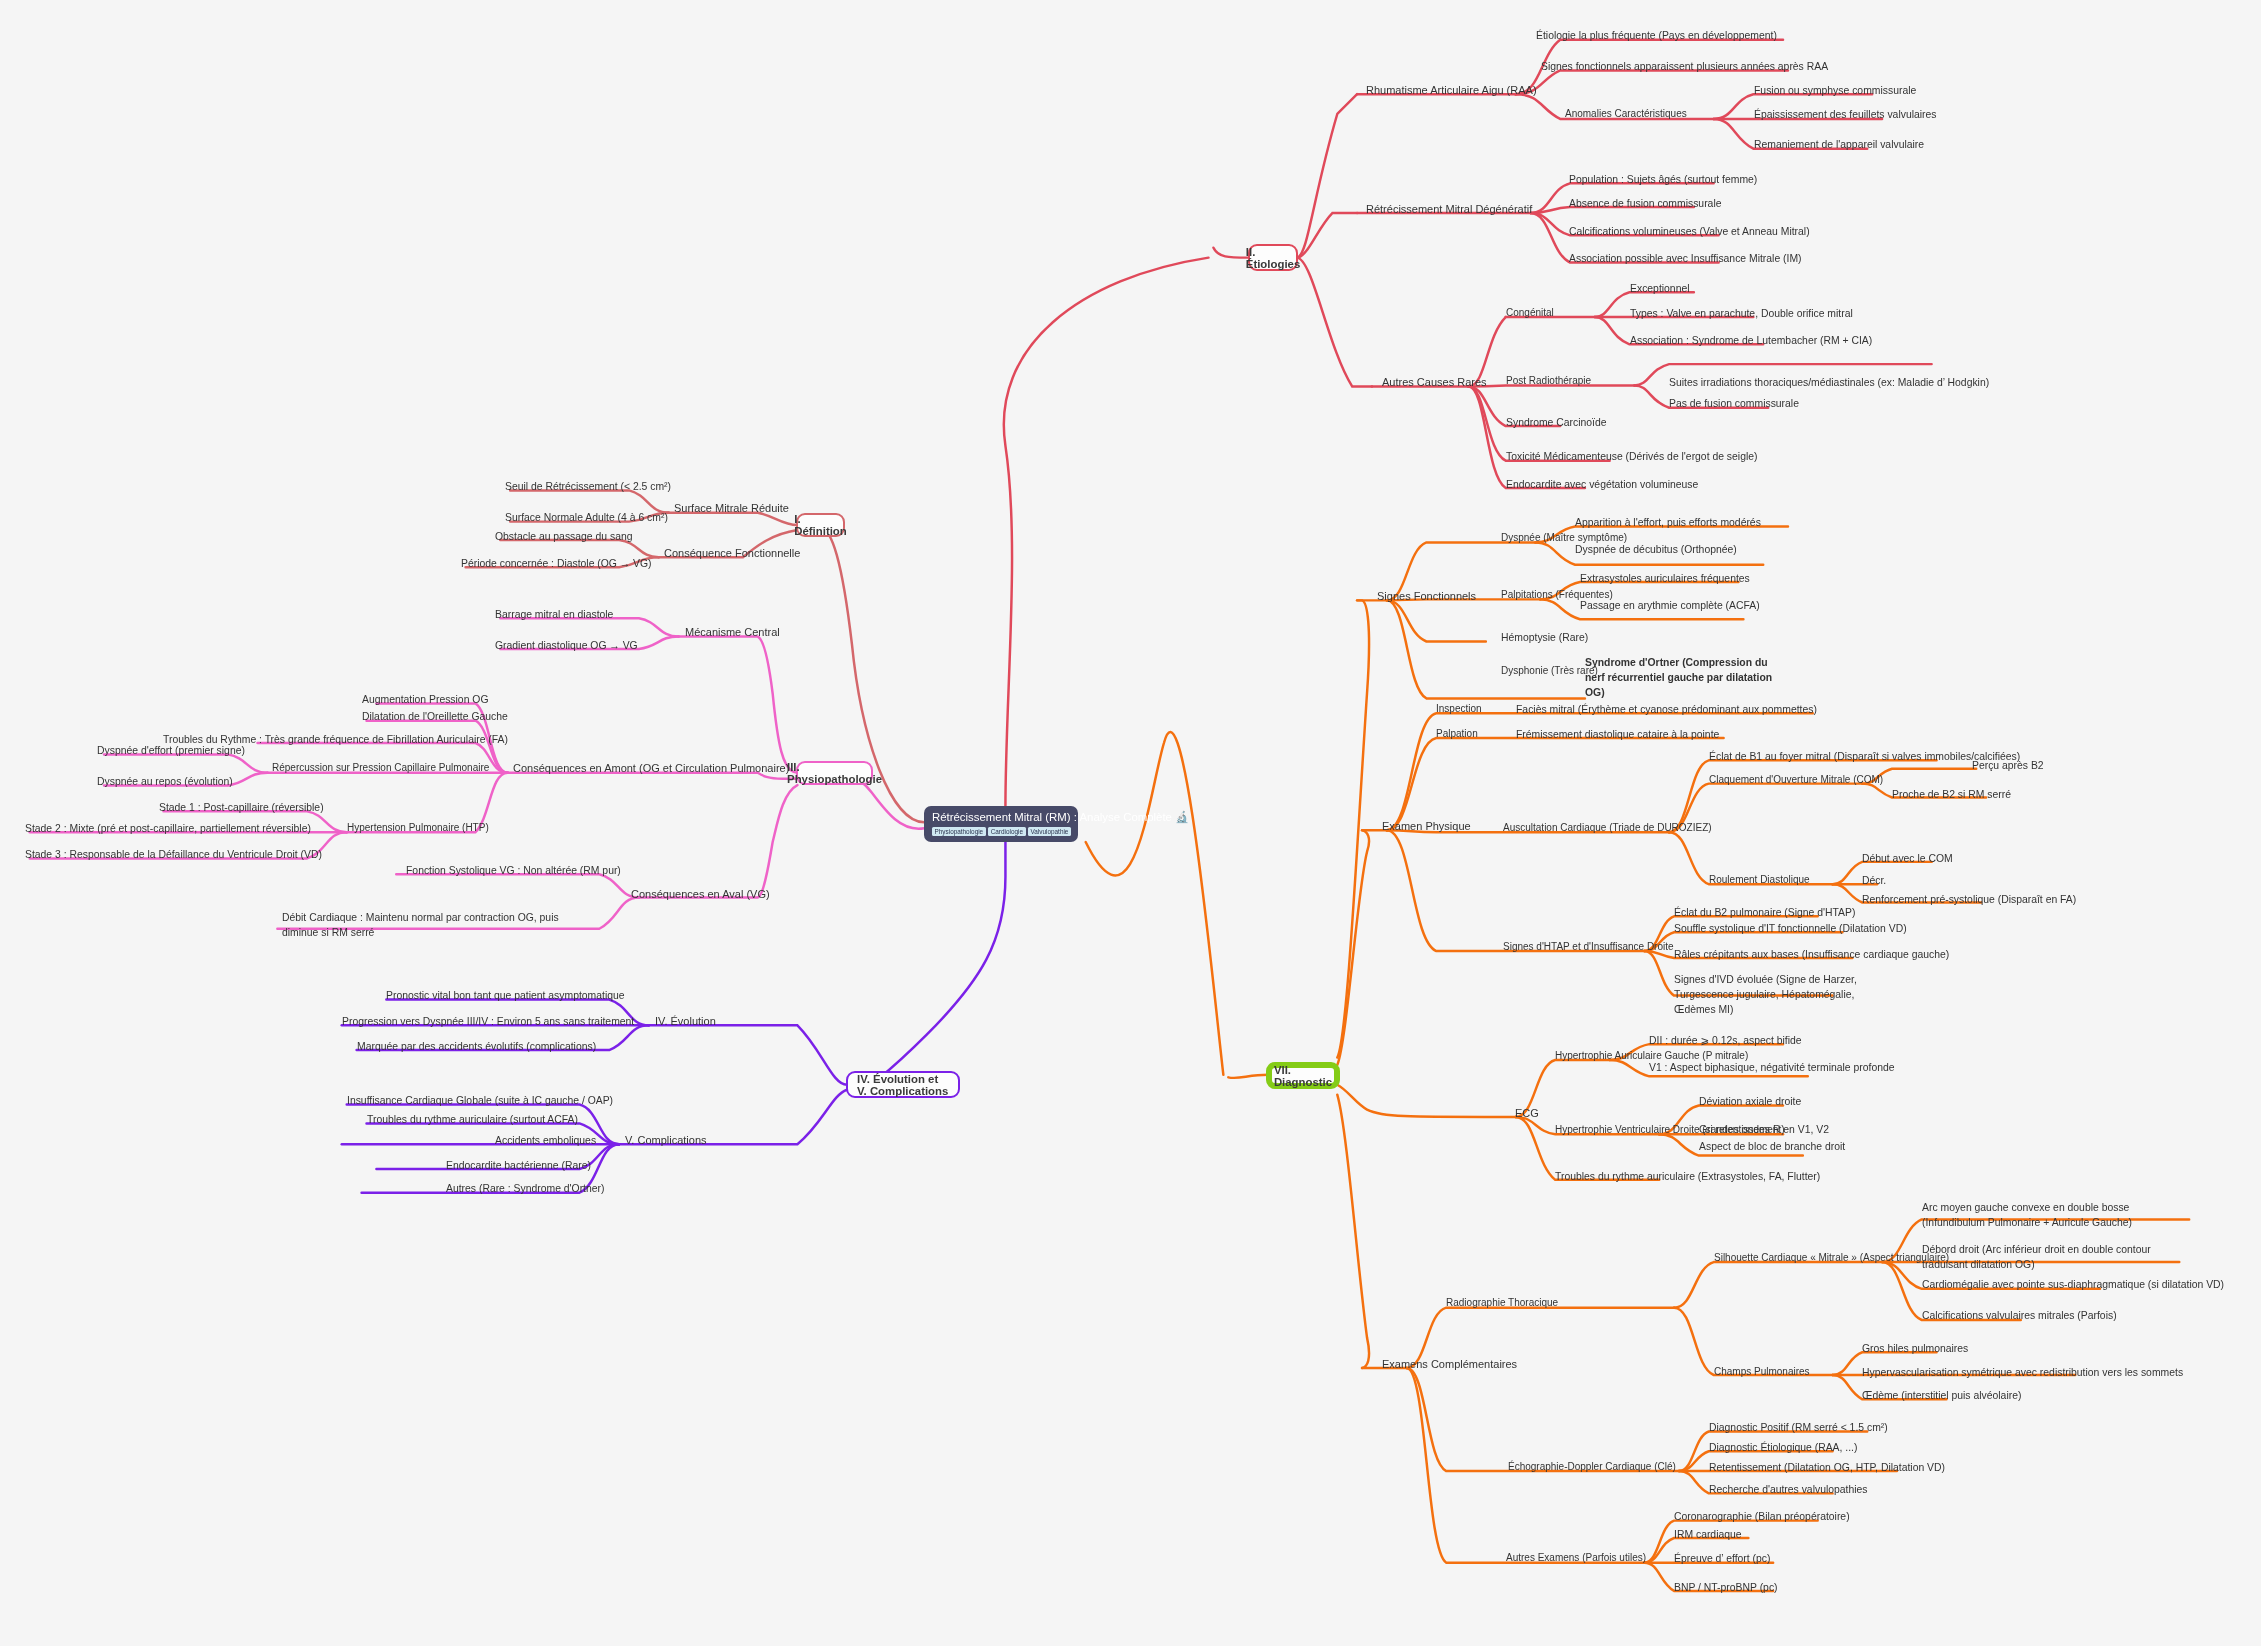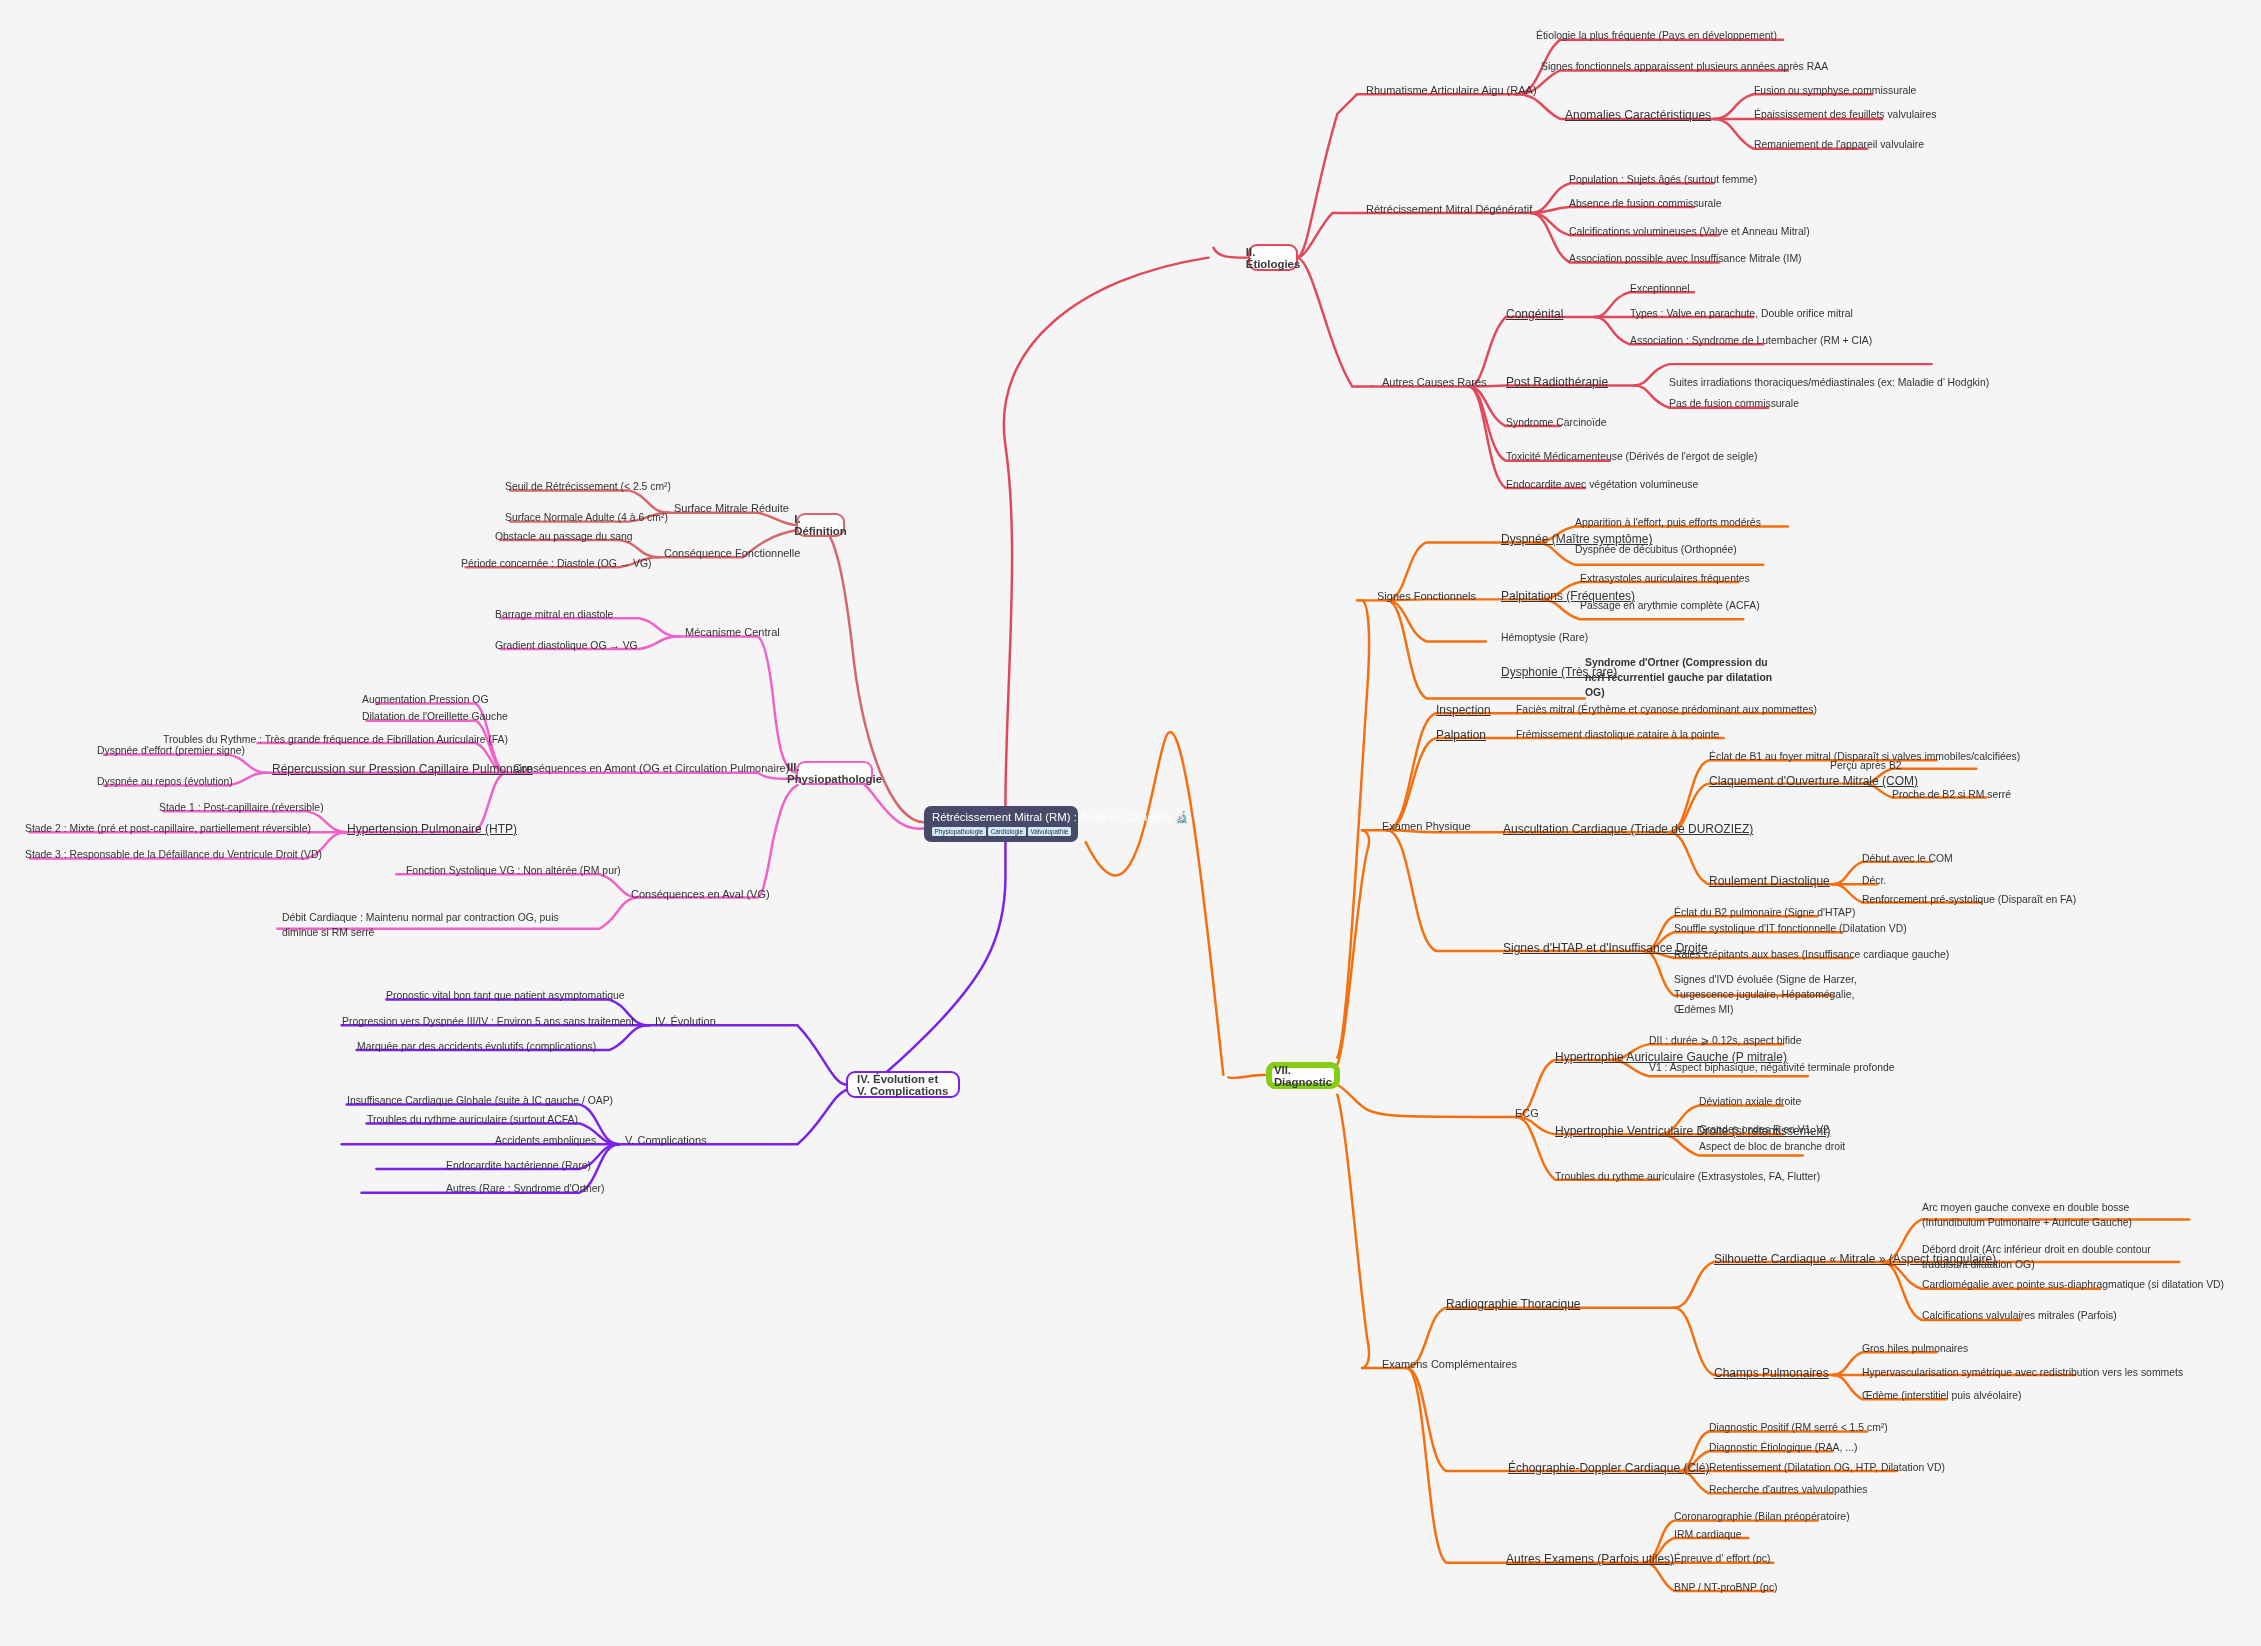--- a/index.html
+++ b/index.html
@@ -5,21 +5,21 @@
   html,body{margin:0;padding:0;background:#f5f5f5;}
   body{width:2261px;height:1646px;position:relative;overflow:hidden;
        font-family:"Liberation Sans","DejaVu Sans",sans-serif;color:#3a3a3a;}
   #canvas{position:absolute;inset:0;}
   svg#links{position:absolute;left:0;top:0;width:2261px;height:1646px;pointer-events:none;}
 
   
   .leaf{position:absolute;font-size:10.4px;line-height:1.45;color:#333;white-space:nowrap;}
   .leaf.wrap{white-space:normal;}
   .branch{position:absolute;font-size:11px;line-height:1.45;color:#333;white-space:nowrap;}
-  .sub{position:absolute;font-size:12px;line-height:1.45;color:#333;white-space:nowrap;text-decoration:underline;}
+  .sub{position:absolute;font-size:10px;line-height:1.45;color:#333;white-space:nowrap;}
 
   
   .section{position:absolute;background:#fdfdfd;border-radius:9px;
            display:flex;align-items:center;justify-content:center;
            font-size:11.4px;color:#3a3a3a;padding:0 9px;box-sizing:border-box;font-weight:bold;}
   .section.red   {border:2px solid #e0495a;}
   .section.pink  {border:2px solid #ef62c8;}
   .section.purple{border:2px solid #7b21e8;}
   .section.orange{border:6px solid #84cc16;}
 
@@ -288,21 +288,21 @@
 
 <div class="branch" style="left:1382px;top:819px;">Examen Physique</div>
 <div class="sub" style="left:1436px;top:702px;">Inspection</div>
 <div class="leaf" style="left:1516px;top:702px;">Faciès mitral (Érythème et cyanose prédominant aux pommettes)</div>
 <div class="sub" style="left:1436px;top:727px;">Palpation</div>
 <div class="leaf" style="left:1516px;top:727px;">Frémissement diastolique cataire à la pointe</div>
 
 <div class="sub" style="left:1503px;top:821px;">Auscultation Cardiaque (Triade de DUROZIEZ)</div>
 <div class="leaf" style="left:1709px;top:749px;">Éclat de B1 au foyer mitral (Disparaît si valves immobiles/calcifiées)</div>
 <div class="sub" style="left:1709px;top:773px;">Claquement d'Ouverture Mitrale (COM)</div>
-<div class="leaf" style="left:1795px;top:758px;padding-left:35px;">Perçu après B2</div>
+<div class="leaf" style="left:1937px;top:758px;padding-left:35px;">Perçu après B2</div>
 <div class="leaf" style="left:1892px;top:787px;">Proche de B2 si RM serré</div>
 <div class="sub" style="left:1709px;top:873px;">Roulement Diastolique</div>
 <div class="leaf" style="left:1862px;top:851px;">Début avec le COM</div>
 <div class="leaf" style="left:1862px;top:873px;">Décr.</div>
 <div class="leaf" style="left:1862px;top:892px;">Renforcement pré-systolique (Disparaît en FA)</div>
 
 <div class="sub" style="left:1503px;top:940px;">Signes d'HTAP et d'Insuffisance Droite</div>
 <div class="leaf" style="left:1674px;top:905px;">Éclat du B2 pulmonaire (Signe d'HTAP)</div>
 <div class="leaf" style="left:1674px;top:921px;">Souffle systolique d'IT fonctionnelle (Dilatation VD)</div>
 <div class="leaf" style="left:1674px;top:947px;">Râles crépitants aux bases (Insuffisance cardiaque gauche)</div>

